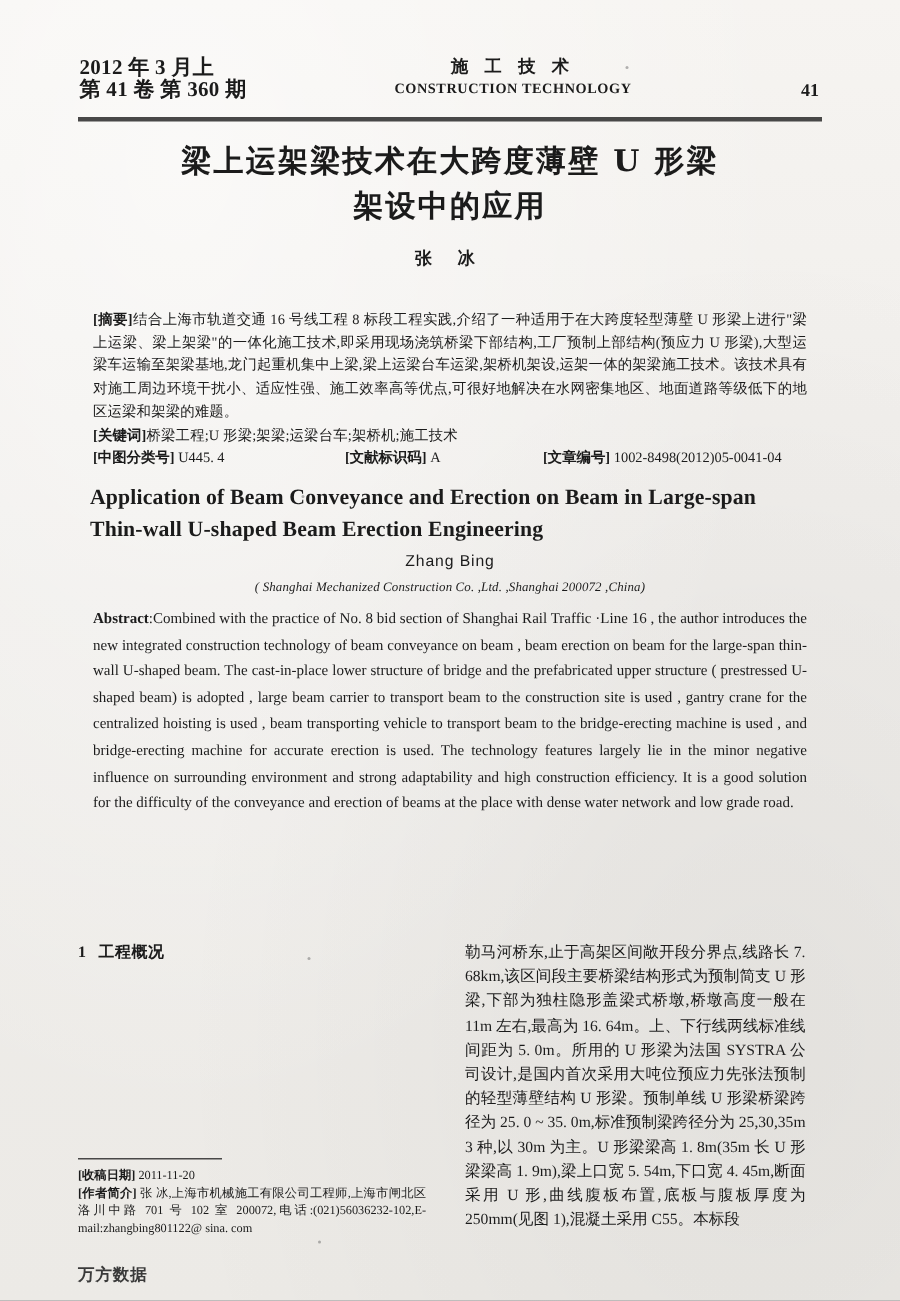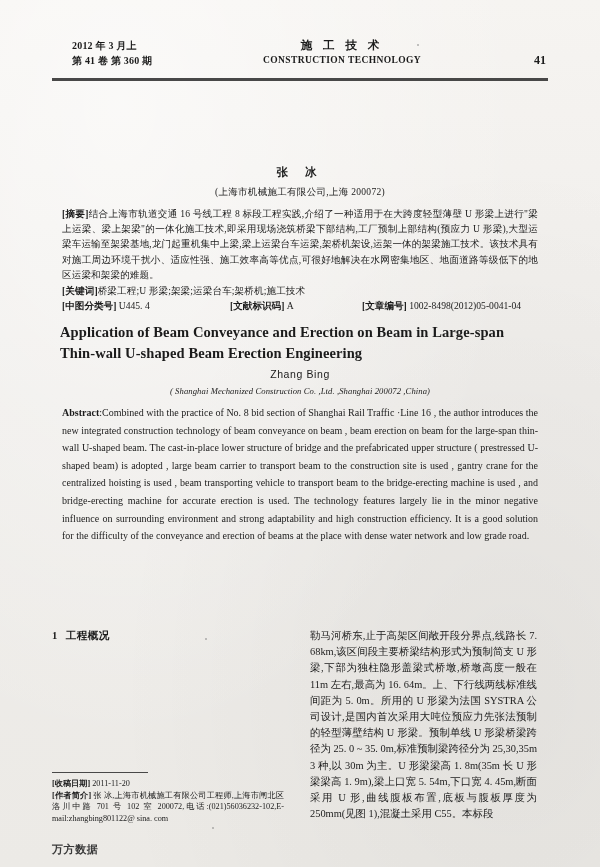--- a/index.html
+++ b/index.html
@@ -36,24 +36,24 @@
   
   .masthead {
     position: absolute;
     left: 52px;
     top: 38px;
     width: 496px;
     height: 40px;
   }
   .mh-left {
     position: absolute;
-    left: 20px;
+    left: 1px;
     top: 0;
     width: 150px;
-    font-size: 10px;
+    font-size: 14px;
     line-height: 15px;
     font-weight: bold;
     letter-spacing: 0.2px;
   }
   .mh-left div { white-space: nowrap; }
   .mh-center {
     position: absolute;
     left: 160px;
     top: 0;
     width: 260px;
@@ -285,22 +285,25 @@
         <div>第 41 卷   第 360 期</div>
       </div>
       <div class="mh-center">
         <div class="mh-cn">施 工 技 术</div>
         <div class="mh-en">CONSTRUCTION TECHNOLOGY</div>
       </div>
       <div class="mh-page">41</div>
     </div>
     <div class="rule-thick"></div>
 
+    <div class="title-cn">
+      <div>梁上运架梁技术在大跨度薄壁 U 形梁</div>
+      <div>架设中的应用</div>
+    </div>
     <div class="author-cn">张 冰</div>
-    <div class="affil-cn">(上海市机械施工有限公司,上海   200072)</div>
 
     <div class="abs-cn">
       <b>[摘要]</b><span>结合上海市轨道交通 16 号线工程 8 标段工程实践,介绍了一种适用于在大跨度轻型薄壁 U 形梁上进行"梁上运梁、梁上架梁"的一体化施工技术,即采用现场浇筑桥梁下部结构,工厂预制上部结构(预应力 U 形梁),大型运梁车运输至架梁基地,龙门起重机集中上梁,梁上运梁台车运梁,架桥机架设,运架一体的架梁施工技术。该技术具有对施工周边环境干扰小、适应性强、施工效率高等优点,可很好地解决在水网密集地区、地面道路等级低下的地区运梁和架梁的难题。</span>
     </div>
     <div class="kw-cn">
       <b>[关键词]</b><span>桥梁工程;U 形梁;架梁;运梁台车;架桥机;施工技术</span>
     </div>
     <div class="clc-row">
       <span class="c1"><b>[中图分类号]</b> <span>U445. 4</span></span>
       <span class="c2"><b>[文献标识码]</b> <span>A</span></span>

